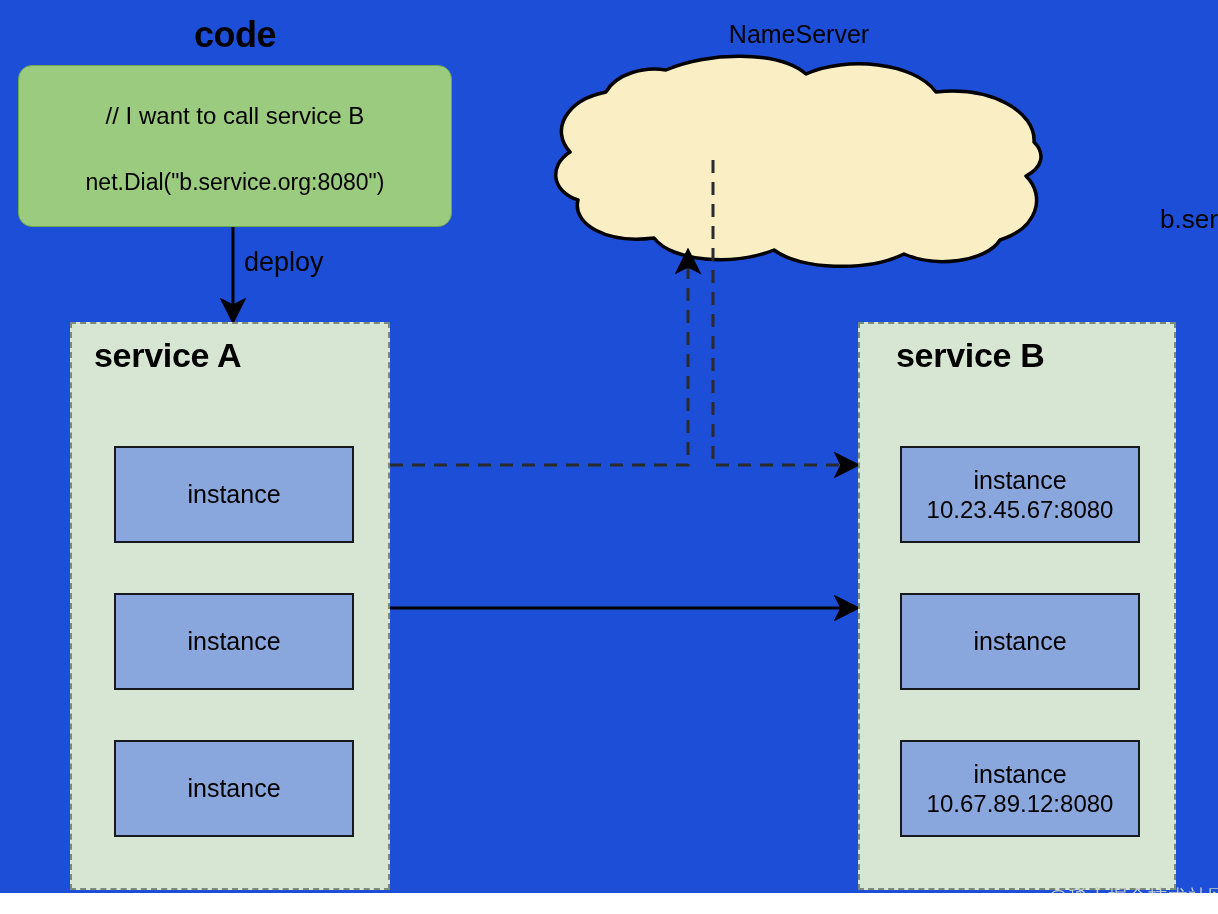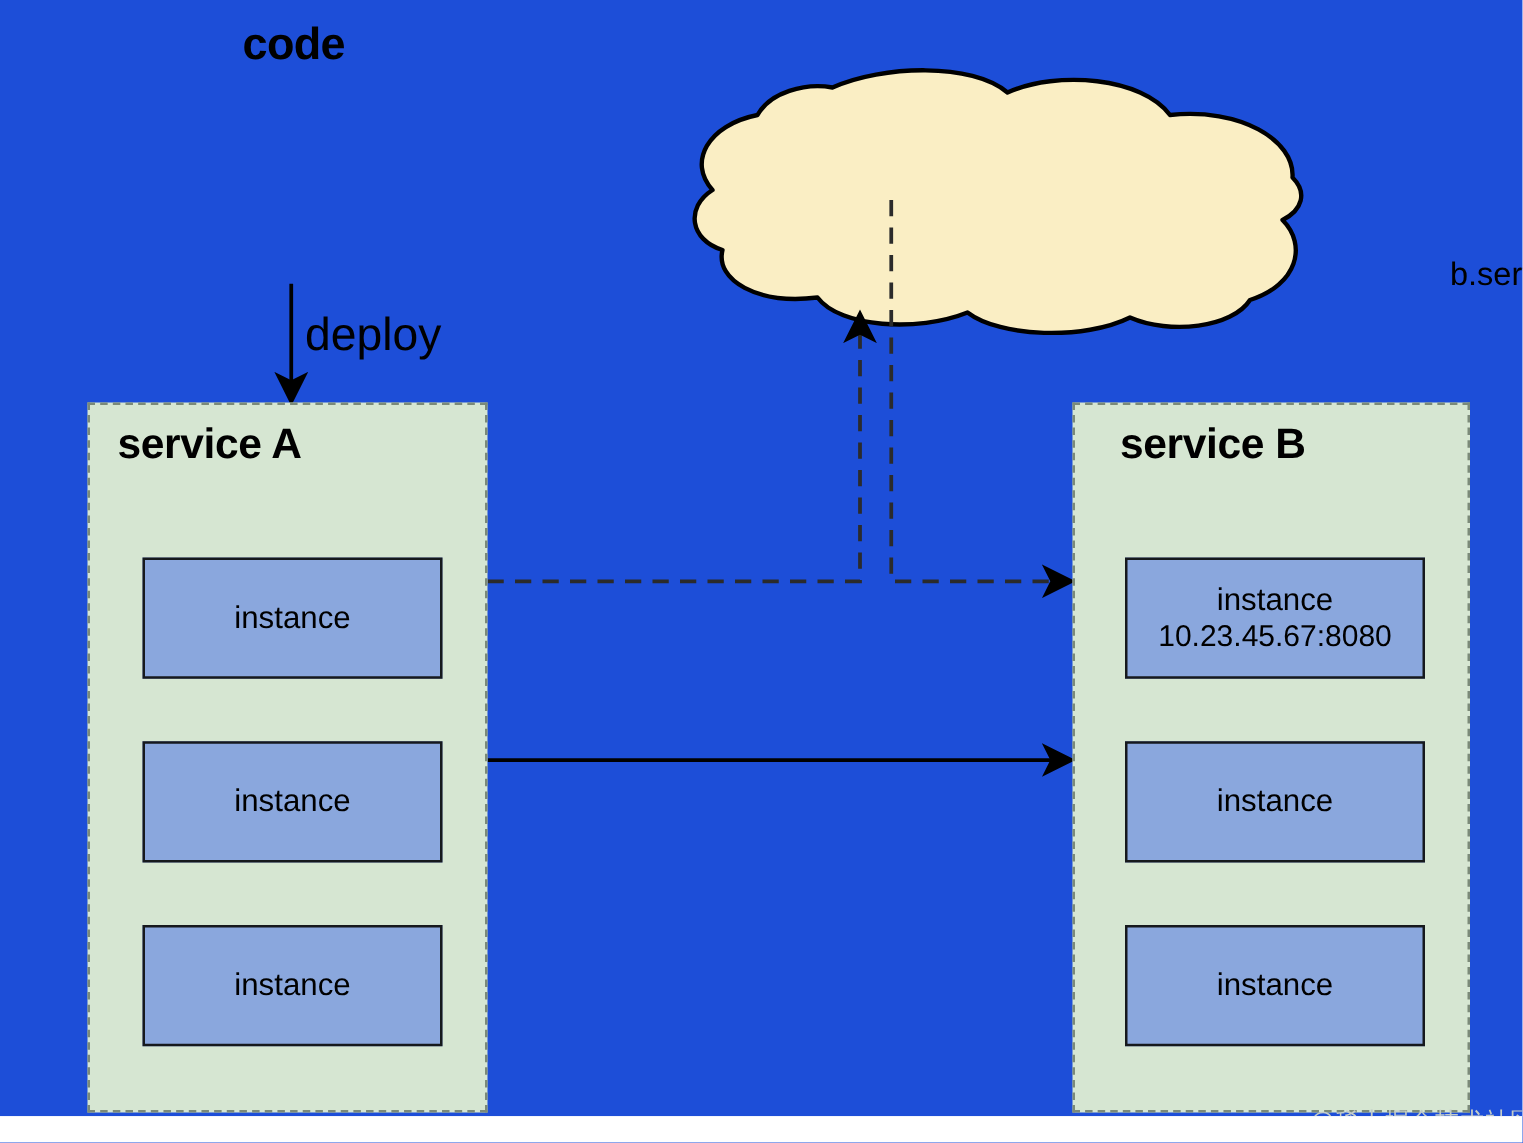--- a/index.html
+++ b/index.html
@@ -53,21 +53,21 @@
     color: #000000;
     font-size: 24px;
     white-space: nowrap;
   }
   .code-line-1 { top: 36px; }
   .code-line-2 { top: 103px; font-size: 23px; }
 
   
   .deploy-label {
     left: 244px; top: 247px;
-    font-size: 37px;
+    font-size: 27px;
     color: #000000;
   }
 
   
   .cloud-wrap { left: 540px; top: 52px; width: 520px; height: 225px; }
   .cloud-text {
     position: absolute;
     color: #000000;
     font-size: 26px;
     white-space: nowrap;
@@ -158,23 +158,28 @@
 
     <path d="M 390 465 L 688 465 L 688 252" fill="none" stroke="#2b2b2b" stroke-width="3" stroke-dasharray="13 9" marker-end="url(#arrowDash)"></path>
 
     <path d="M 713 160 L 713 465 L 856 465" fill="none" stroke="#2b2b2b" stroke-width="3" stroke-dasharray="13 9" marker-end="url(#arrowDash)"></path>
 
     <line x1="390" y1="608" x2="856" y2="608" stroke="#000000" stroke-width="3" marker-end="url(#arrowSolid)"></line>
   </svg>
 
   <div class="abs title-code">code</div>
 
+  <div class="abs code-box">
+    <div class="code-line code-line-1">// I want to call service B</div>
+    <div class="code-line code-line-2">net.Dial("b.service.org:8080")</div>
+  </div>
 
   <div class="abs deploy-label">deploy</div>
 
+  <div class="abs title-nameserver">NameServer</div>
 
   <div class="abs cloud-wrap">
     <div class="cloud-text cloud-domain">b.service.org:</div>
 
   </div>
 
   <div class="abs service service-a">
     <div class="service-title">service A</div>
 
     <div class="instance inst-row-0">
@@ -193,18 +198,19 @@
 
     <div class="instance inst-row-0">
       <div class="inst-label">instance</div>
       <div class="inst-addr">10.23.45.67:8080</div>
     </div>
     <div class="instance inst-row-1">
       <div class="inst-label">instance</div>
     </div>
     <div class="instance inst-row-2">
       <div class="inst-label">instance</div>
+      <div class="inst-addr">10.67.89.12:8080</div>
     </div>
   </div>
 
   <div class="abs watermark">@稀土掘金技术社区</div>
 
 </div>
 
 </body></html>

